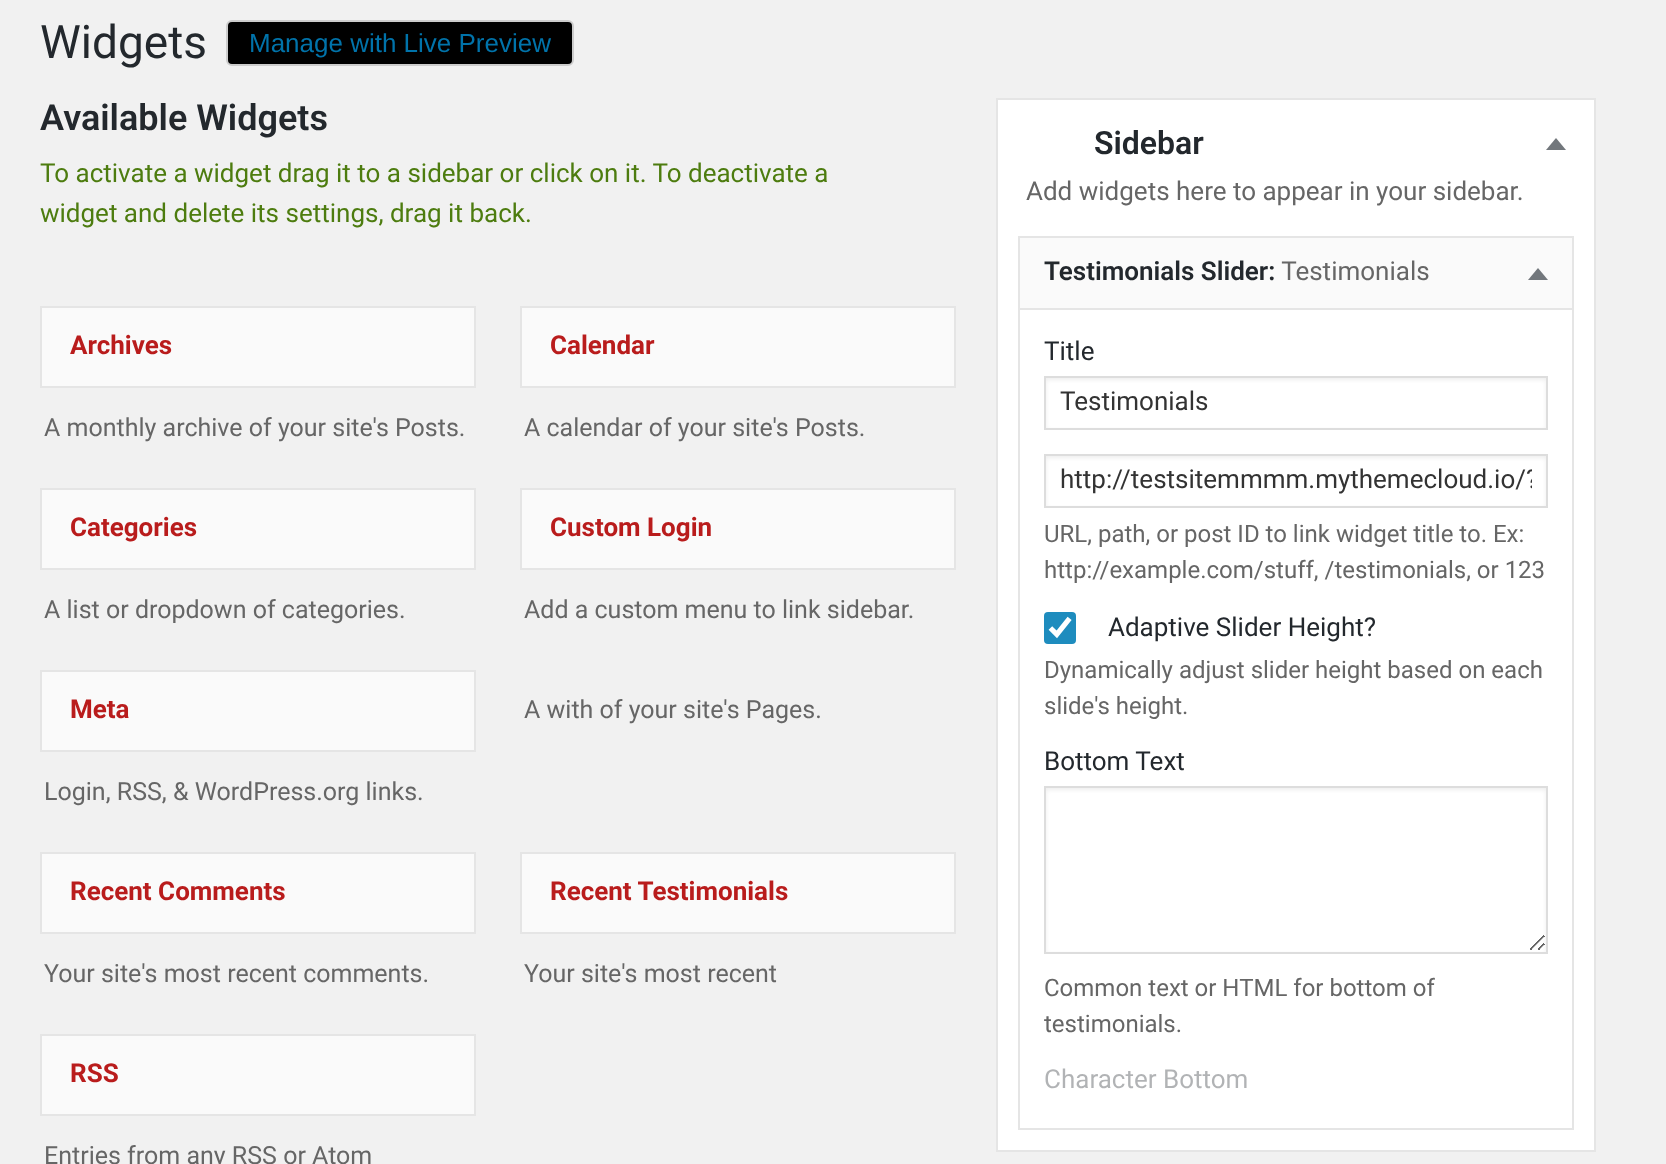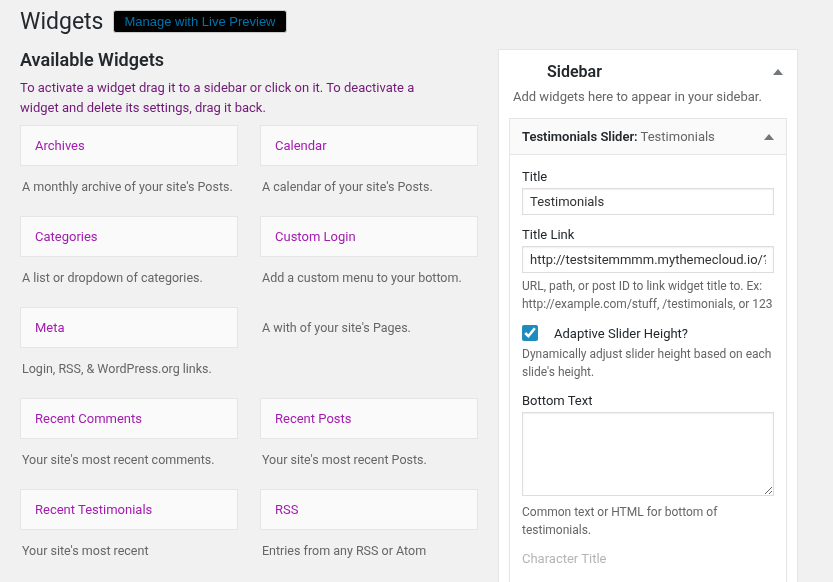--- a/index.html
+++ b/index.html
@@ -39,37 +39,37 @@
   }
   .col-left { width: 458px; }
   .col-right { width: 300px; }
   .col-left h2 {
     font-size: 18px;
     font-weight: 600;
     color: #23282d;
     margin-bottom: 8px;
   }
   .col-left p.intro {
-    color: #701a75;
+    color: #4d7c0f;
     line-height: 1.5;
-    margin-bottom: 8px;
+    margin-bottom: 36px;
     max-width: 420px;
   }
   .widgets-grid {
     display: grid;
     grid-template-columns: 1fr 1fr;
     gap: 0 22px;
   }
   .widget-available { margin-bottom: 0; }
   .widget-title-bar {
     background: #fafafa;
     border: 1px solid #e5e5e5;
     padding: 12px 14px;
-    font-weight: 400;
-    color: #a21caf;
+    font-weight: 700;
+    color: #b91c1c;
     cursor: pointer;
   }
   .widget-desc {
     color: #666;
     font-size: 12.5px;
     line-height: 1.5;
     padding: 12px 2px 16px 2px;
     min-height: 50px;
   }
   .sidebar-panel {
@@ -164,36 +164,32 @@
         <div class="widget-available">
           <div class="widget-title-bar">Calendar</div>
           <div class="widget-desc">A calendar of your site's Posts.</div>
         </div>
         <div class="widget-available">
           <div class="widget-title-bar">Categories</div>
           <div class="widget-desc">A list or dropdown of categories.</div>
         </div>
         <div class="widget-available">
           <div class="widget-title-bar">Custom Login</div>
-          <div class="widget-desc">Add a custom menu to your bottom.</div>
+          <div class="widget-desc">Add a custom menu to link sidebar.</div>
         </div>
         <div class="widget-available">
           <div class="widget-title-bar">Meta</div>
           <div class="widget-desc">Login, RSS, &amp; WordPress.org links.</div>
         </div>
         <div class="widget-available">
           <div class="widget-desc">A with of your site's Pages.</div>
         </div>
         <div class="widget-available">
           <div class="widget-title-bar">Recent Comments</div>
           <div class="widget-desc">Your site's most recent comments.</div>
-        </div>
-        <div class="widget-available">
-          <div class="widget-title-bar">Recent Posts</div>
-          <div class="widget-desc">Your site's most recent Posts.</div>
         </div>
         <div class="widget-available">
           <div class="widget-title-bar">Recent Testimonials</div>
           <div class="widget-desc">Your site's most recent</div>
         </div>
         <div class="widget-available">
           <div class="widget-title-bar">RSS</div>
           <div class="widget-desc">Entries from any RSS or Atom</div>
         </div>
       </div>
@@ -213,37 +209,36 @@
               <strong>Testimonials Slider:</strong><span class="subtitle"> Testimonials</span>
             </span>
             <span class="caret caret-up"></span>
           </div>
           <div class="widget-form">
             <div class="form-row">
               <label>Title</label>
               <input type="text" value="Testimonials" style="">
             </div>
             <div class="form-row">
-              <label>Title Link</label>
               <input type="text" value="http://testsitemmmm.mythemecloud.io/?page_id=2" style="">
               <div class="help">URL, path, or post ID to link widget title to. Ex: http://example.com/stuff, /testimonials, or 123</div>
             </div>
             <div class="form-row">
               <div class="checkbox-row">
                 <input type="checkbox" checked="" style="">
                 <span>Adaptive Slider Height?</span>
               </div>
               <div class="help">Dynamically adjust slider height based on each slide's height.</div>
             </div>
             <div class="form-row">
               <label>Bottom Text</label>
               <textarea style=""></textarea>
               <div class="help">Common text or HTML for bottom of testimonials.</div>
             </div>
             <div class="form-row" style="opacity:0.35;">
-              <label>Character Title</label>
+              <label>Character Bottom</label>
             </div>
           </div>
         </div>
       </div>
     </div>
   </div>
 </div>
 
 </body></html>

